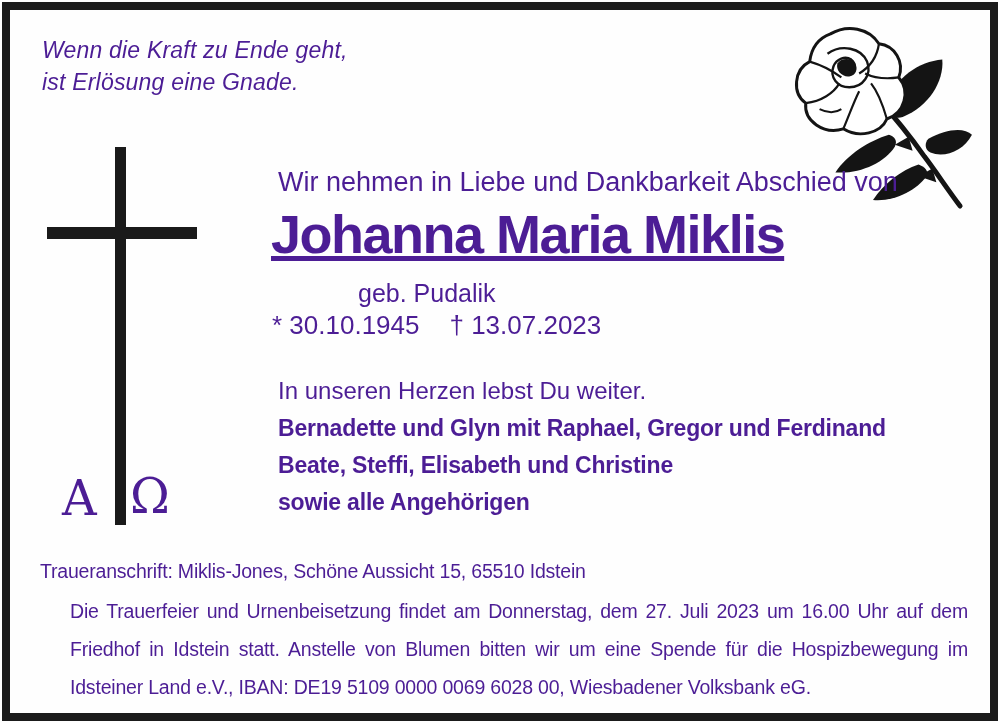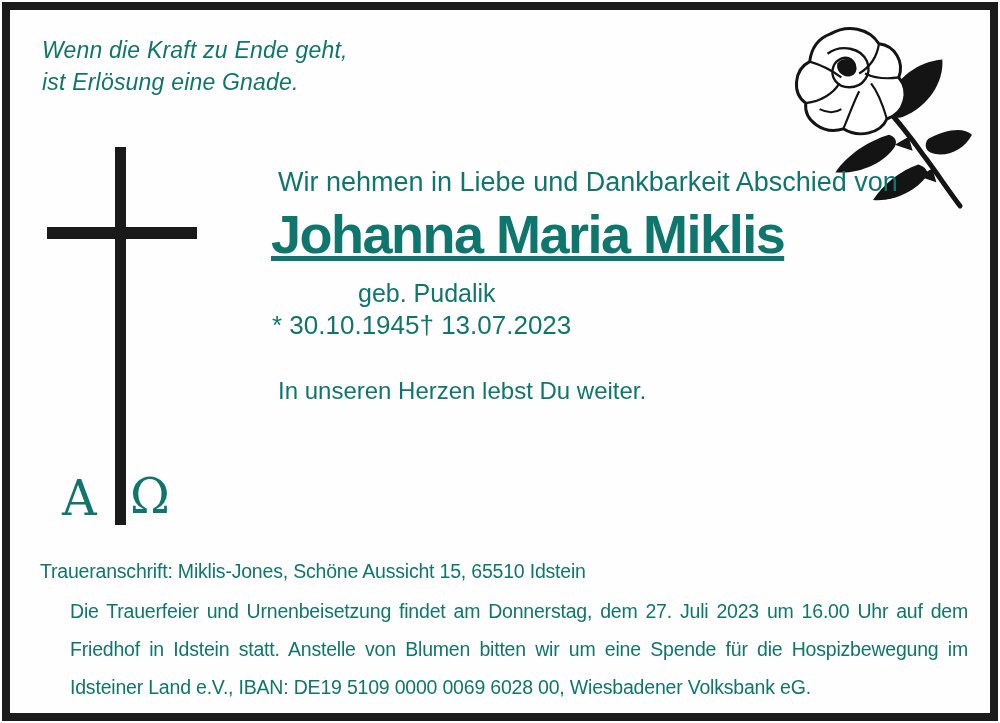--- a/index.html
+++ b/index.html
@@ -1,32 +1,32 @@
 <!DOCTYPE html>
 <html><head>
 <meta charset="utf-8">
 <style>
   html,body{margin:0;padding:0;background:#fff;}
   .sheet{
     position:relative;width:1000px;height:723px;background:#fefefe;
-    font-family:"Liberation Sans",sans-serif;color:#0f766e;overflow:hidden;
+    font-family:"Liberation Sans",sans-serif;color:#4c1d95;overflow:hidden;
   }
   .frame{position:absolute;inset:2px;border:8px solid #1b1b1b;pointer-events:none;}
   .abs{position:absolute;white-space:nowrap;}
   .epigraph{left:42px;top:34px;font-size:23px;line-height:32px;font-style:italic;letter-spacing:.2px;}
   .rose{left:775px;top:22px;width:200px;height:188px;}
   .cross-v{left:115px;top:147px;width:11px;height:378px;background:#1a1a1a;}
   .cross-h{left:47px;top:227px;width:150px;height:12px;background:#1a1a1a;}
   .greek{font-family:"DejaVu Serif",serif;font-size:48px;line-height:1;}
   .alpha{left:62px;top:474px;}
   .omega{left:130px;top:472px;}
   .intro{left:278px;top:167px;font-size:27px;}
   .name{left:271px;top:203px;font-size:54px;font-weight:700;letter-spacing:-1.5px;text-decoration:underline;}
   .maiden{left:358px;top:279px;font-size:25px;}
-  .dates{left:272px;top:310px;font-size:26px;display:flex;}
+  .dates{left:272px;top:310px;font-size:26px;display:flex;gap:30px;}
   .tribute{left:278px;top:377px;font-size:24px;}
   .mourners{left:278px;top:410px;font-size:23px;font-weight:700;line-height:37px;letter-spacing:-.2px;}
   .address{left:40px;top:560px;font-size:19.5px;letter-spacing:-.2px;}
   .funeral{left:51px;top:592px;width:898px;font-size:19.5px;line-height:38px;letter-spacing:-.2px;white-space:normal;margin-left:19px;}
   .funeral .line{text-align:justify;}
   .funeral .line.just{text-align-last:justify;}
 </style>
 </head>
 <body>
 
@@ -62,20 +62,25 @@
   <div class="abs name">Johanna Maria Miklis</div>
   <div class="abs maiden">geb. Pudalik</div>
 
   <div class="abs dates">
     <span>* 30.10.1945</span>
     <span>† 13.07.2023</span>
   </div>
 
   <div class="abs tribute">In unseren Herzen lebst Du weiter.</div>
 
+  <div class="abs mourners">
+    <div>Bernadette und Glyn mit Raphael, Gregor und Ferdinand</div>
+    <div>Beate, Steffi, Elisabeth und Christine</div>
+    <div>sowie alle Angehörigen</div>
+  </div>
 
   <div class="abs address">Traueranschrift: Miklis-Jones, Schöne Aussicht 15, 65510 Idstein</div>
 
   <div class="abs funeral">
     <div class="line just">Die Trauerfeier und Urnenbeisetzung findet am Donnerstag, dem 27. Juli 2023 um 16.00 Uhr auf dem</div>
     <div class="line just">Friedhof in Idstein statt. Anstelle von Blumen bitten wir um eine Spende für die Hospizbewegung im</div>
     <div class="line">Idsteiner Land e.V., IBAN: DE19 5109 0000 0069 6028 00, Wiesbadener Volksbank eG.</div>
   </div>
 </div>
 

